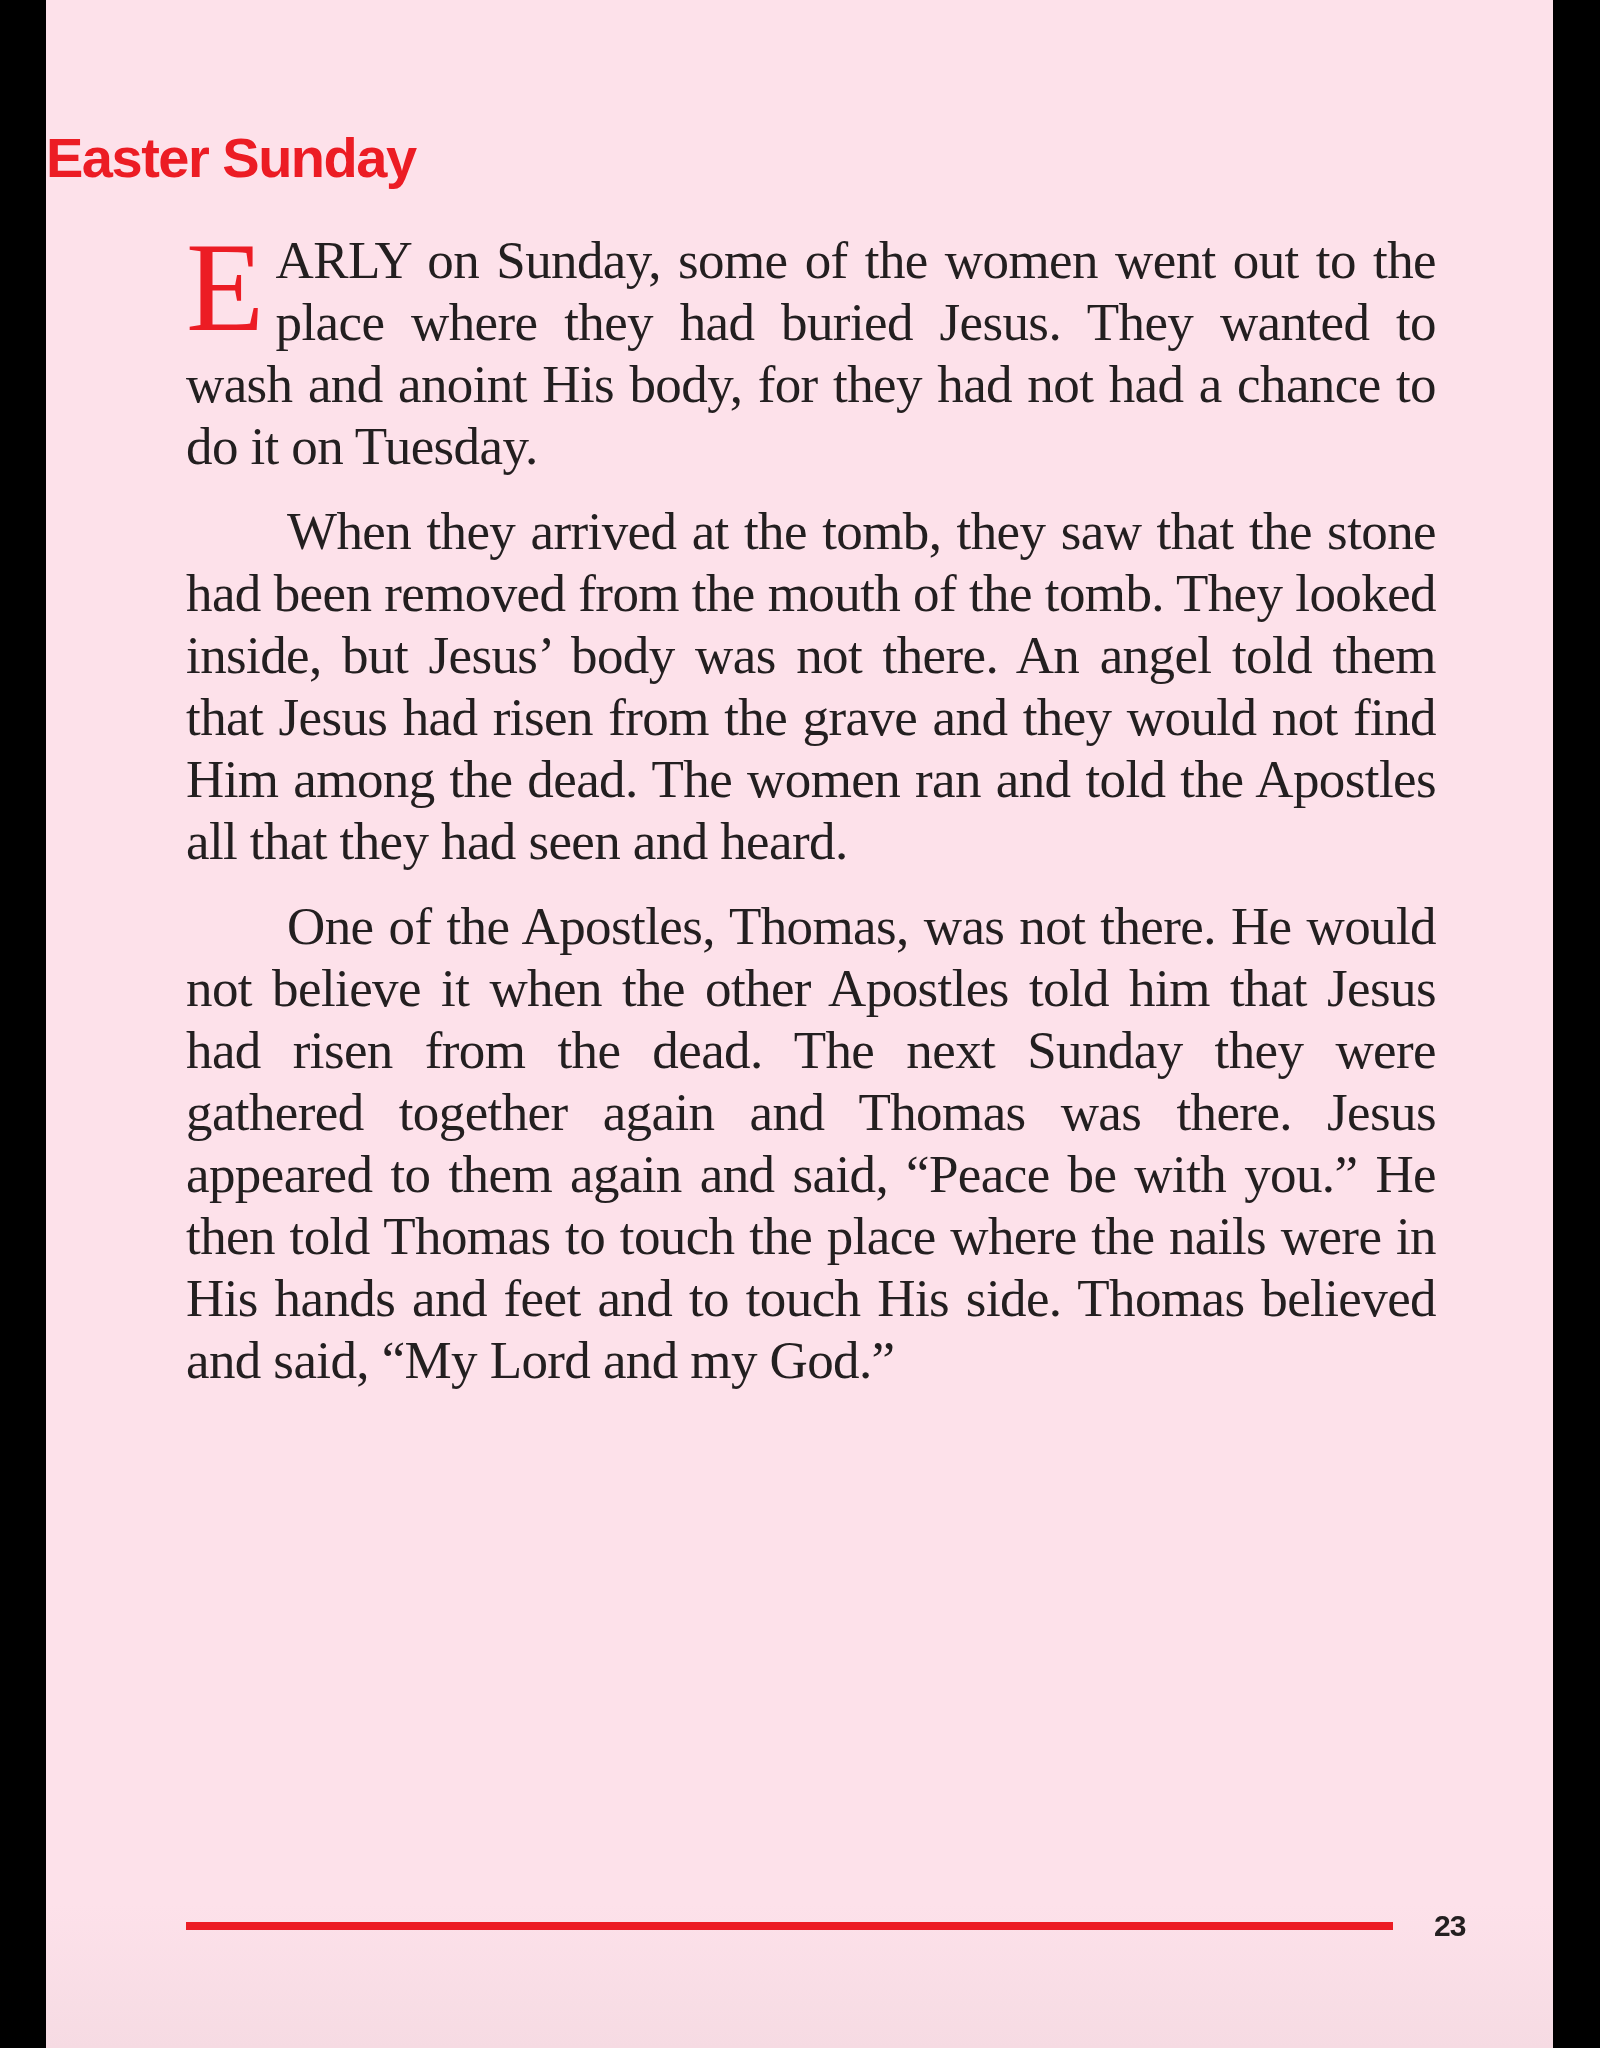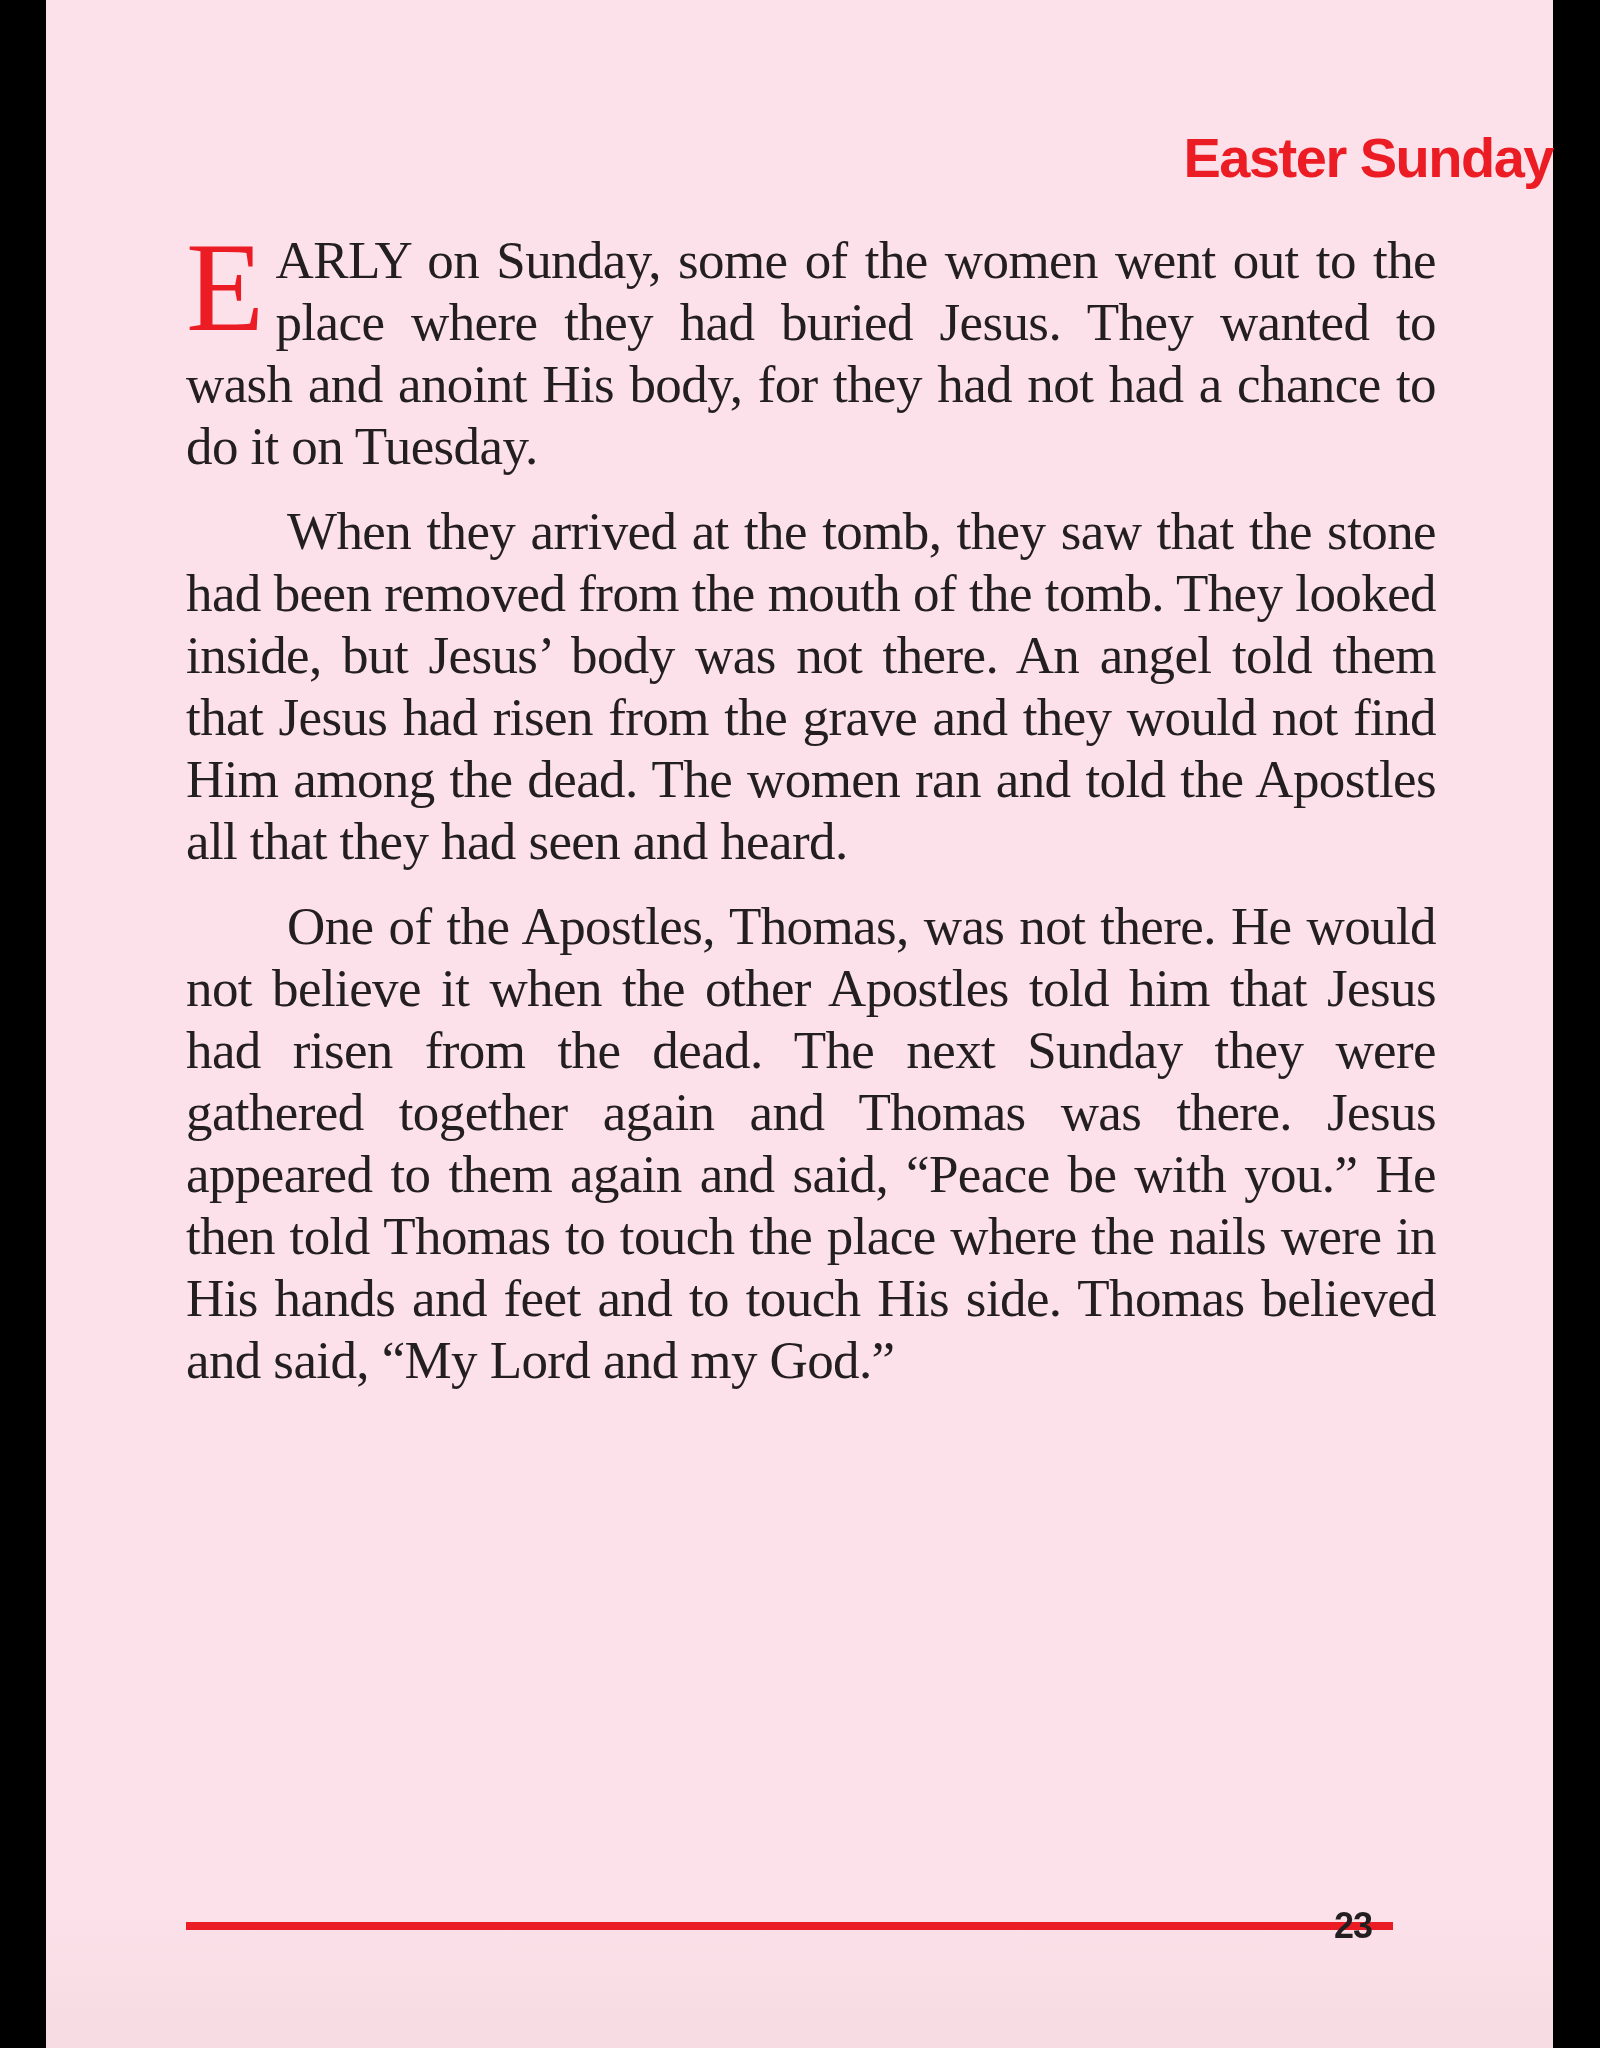--- a/index.html
+++ b/index.html
@@ -19,21 +19,21 @@
       top: 0;
       width: 1507px;
       height: 2048px;
       background: linear-gradient(to bottom, #fde1ea 0%, #fde1ea 93%, #f6dbe3 100%);
     }
     .title {
       position: absolute;
       left: 0;
       width: 1507px;
       top: 122px;
-      text-align: right;
+      text-align: left;
       font-family: "Liberation Sans", sans-serif;
       font-weight: bold;
       font-size: 56px;
       letter-spacing: -1.5px;
       color: #ec1c24;
       line-height: 72px;
       margin: 0;
     }
     .body-text {
       position: absolute;
@@ -69,25 +69,25 @@
     .rule {
       position: absolute;
       left: 140px;
       top: 1922px;
       width: 1207px;
       height: 8px;
       background: #ec1c24;
     }
     .page-number {
       position: absolute;
-      left: 1288px;
+      left: 1388px;
       top: 1900px;
       font-family: "Liberation Sans", sans-serif;
       font-weight: bold;
-      font-size: 36px;
+      font-size: 30px;
       line-height: 52px;
       color: #231f20;
       letter-spacing: -1px;
     }
   </style>
 </head>
 <body>
 
 <div class="page">
   <h1 class="title">Easter Sunday</h1>

